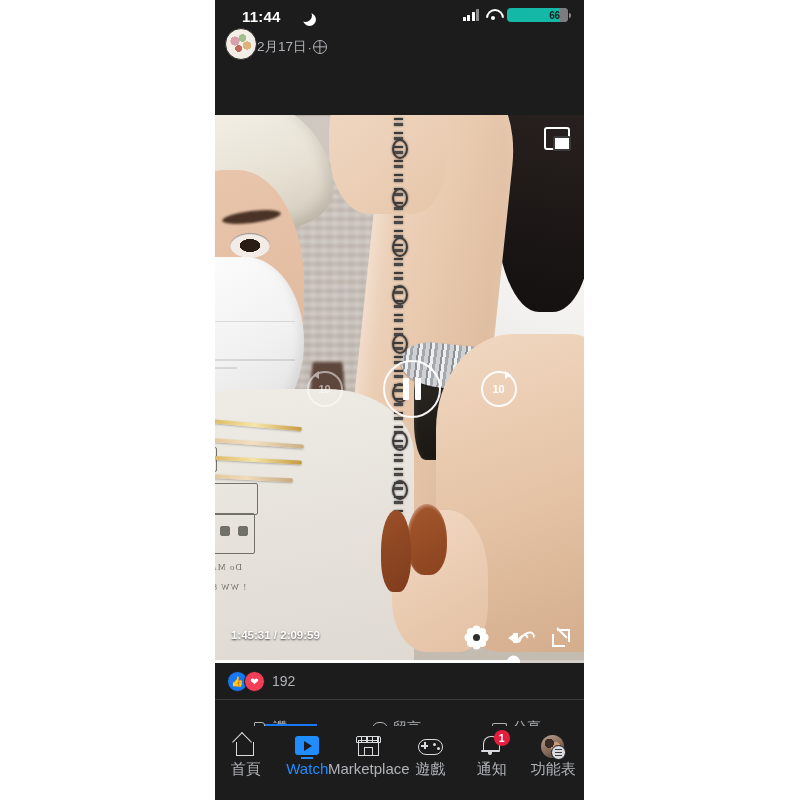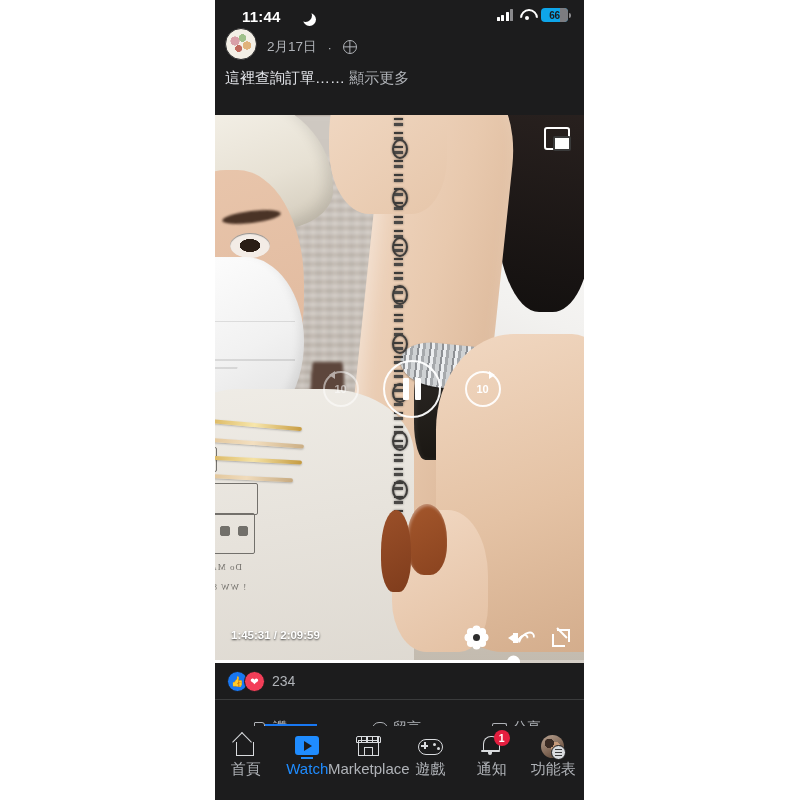--- a/index.html
+++ b/index.html
@@ -79,22 +79,22 @@
   .wifi::after {
     content: "";
     position: absolute; left: 6px; top: 7px;
     width: 4px; height: 4px; border-radius: 50%;
     background: #ffffff;
   }
   .battery {
     position: relative;
     width: 27px; height: 14px;
     border-radius: 4px;
-    background: #0ea5e9;
-    display: flex; align-items: center; justify-content: center;
+    background: #14b8a6;
+    display: flex; align-items: center; justify-content: center; padding-left: 34px;
   }
   .battery .lvl {
     position: absolute; right: 0; top: 0; bottom: 0;
     width: 8px;
     background: #7c7c80;
     border-radius: 0 4px 4px 0;
   }
   .battery span {
     position: relative;
     color: #1c1c1d;
@@ -109,21 +109,21 @@
     background: #8a8a8d;
     border-radius: 0 2px 2px 0;
   }
   
   .post-head {
     position: relative;
     padding: 0 10px;
     background: #1c1c1d;
     height: 81px;
   }
-  .ph-row { display: flex; align-items: center; gap: 10px; height: 26px; }
+  .ph-row { display: flex; align-items: center; height: 26px; }
   .avatar {
     width: 30px; height: 30px;
     border-radius: 50%;
     margin-top: -7px;
     background:
       radial-gradient(circle at 30% 40%, #d8a0a8 0 16%, transparent 17%),
       radial-gradient(circle at 55% 30%, #9fc08a 0 14%, transparent 15%),
       radial-gradient(circle at 70% 55%, #e0b27a 0 15%, transparent 16%),
       radial-gradient(circle at 42% 65%, #c06a5e 0 13%, transparent 14%),
       #f3efe6;
@@ -379,21 +379,21 @@
     position: absolute; right: -3px; bottom: -3px;
     width: 14px; height: 11px;
     background: #ffffff;
     border: 2px solid #3a3a3a;
     border-radius: 2px;
   }
   .ctr-wrap {
     position: absolute; left: 0; right: 0; top: 50%;
     transform: translateY(-50%);
     display: flex; align-items: center; justify-content: center;
-    gap: 24px;
+    gap: 40px;
     padding-left: 24px;
   }
   .seek {
     position: relative;
     width: 32px; height: 32px;
     border: 2px solid rgba(255,255,255,.92);
     border-radius: 50%;
     display: flex; align-items: center; justify-content: center;
     color: #ffffff;
     font-size: 11px;
@@ -768,24 +768,20 @@
     </div>
 
     <div class="post-head">
       <div class="ph-row">
         <div class="avatar"></div>
         <span class="ph-date">2月17日</span>
         <span class="ph-dot">·</span>
         <span class="globe"></span>
       </div>
       <div class="post-text">
-        <div>
-          <span>這裡查詢訂單……</span>
-          <span class="more">顯示更多</span>
-        </div>
       </div>
     </div>
 
     <div class="video">
       <div class="scene">
         <div class="bg-store"></div>
         <div class="bg-shelf"></div>
         <div class="bg-person"></div>
         <div class="tee"></div>
         <div class="hair"></div>
@@ -873,21 +869,21 @@
         <div class="fill" style="width: 81%;"></div>
         <div class="knob" style="left: 81%;"></div>
       </div>
     </div>
 
     <div class="stats">
       <div class="reacts">
         <div class="rc like">👍</div>
         <div class="rc love">❤</div>
       </div>
-      <span class="stat-count">234</span>
+      <span class="stat-count">192</span>
     </div>
 
     <div class="actions">
       <div class="act a1">
         <span class="ic">
             <span class="thumbic"></span>
           </span>
         <span>讚</span>
       </div>
       <div class="act a2">

